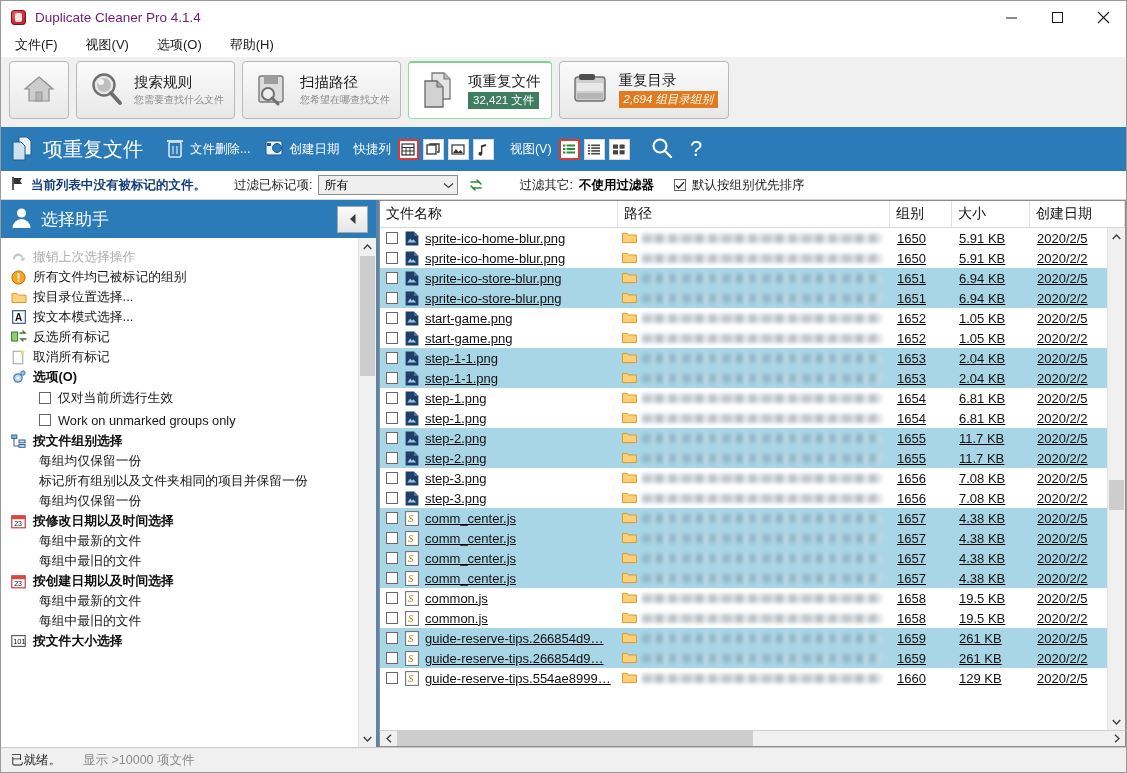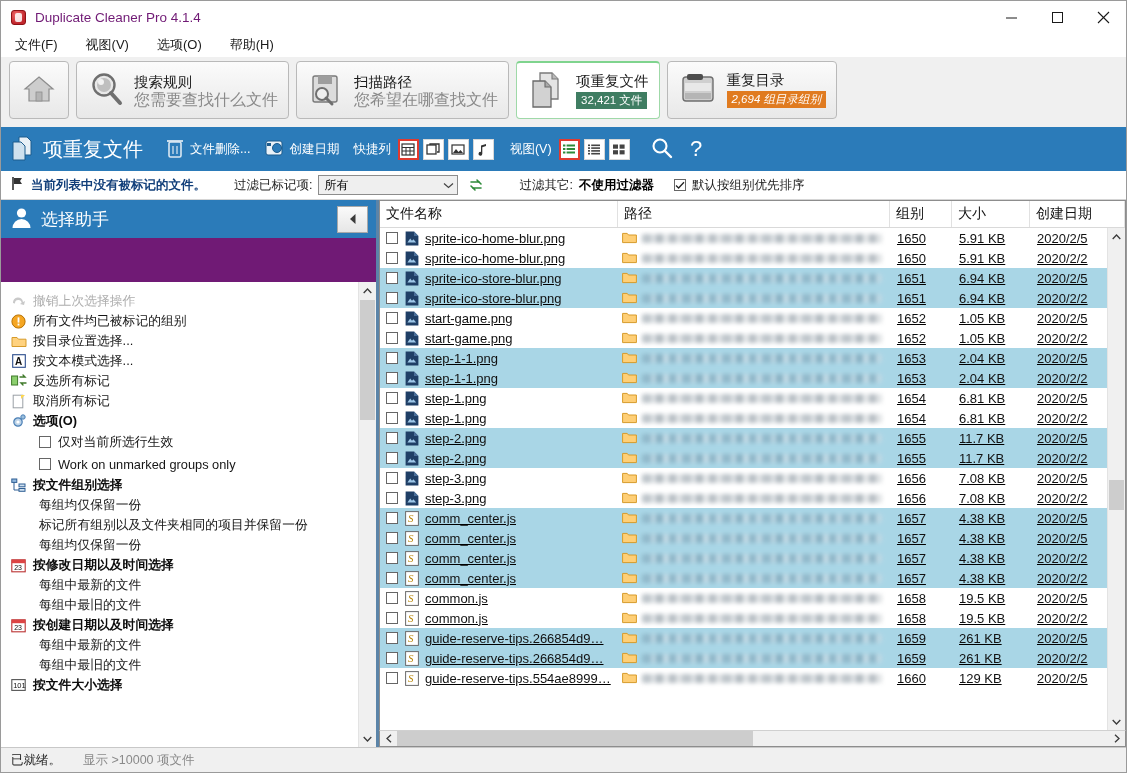--- a/index.html
+++ b/index.html
@@ -47,21 +47,21 @@
     display:flex;align-items:center;padding:0 10px;box-sizing:border-box;
   }
   .tab.home{width:60px;justify-content:center;padding:0;}
   .tab.active{
     background:#fff;border-color:#9fd9a8;border-top:2px solid #7fd48e;
     box-shadow:0 0 0 0 transparent;
   }
   .tab-ico{flex:0 0 auto;margin-right:9px;}
   .tab-txt{display:flex;flex-direction:column;justify-content:center;gap:2px;}
   .tab-t1{font-size:14.5px;color:#1c1c1c;line-height:17px;white-space:nowrap;}
-  .tab-t2{font-size:16px;color:#8a8a8a;line-height:14px;white-space:nowrap;}
+  .tab-t2{font-size:10px;color:#8a8a8a;line-height:14px;white-space:nowrap;}
   .badge{font-size:11.5px;line-height:15px;padding:1px 5px;color:#fff;white-space:nowrap;align-self:flex-start;}
   .badge.green{background:#3f7d62;}
   .badge.orange{background:#e07b20;font-style:italic;}
 
   
   .cmdbar{
     height:44px;background:#2b7bb9;display:flex;align-items:center;
     padding-left:8px;flex:0 0 auto;color:#fff;
   }
   .cmd-title{font-size:20px;color:#fff;margin-left:6px;margin-right:22px;white-space:nowrap;}
@@ -89,21 +89,21 @@
   }
   .refbtn{width:21px;height:21px;border:1px solid transparent;display:flex;align-items:center;justify-content:center;margin-left:6px;}
   .fb-bold{font-size:12.5px;color:#000;font-weight:bold;white-space:nowrap;margin-left:6px;}
   .cbx{
     width:12px;height:12px;border:1px solid #666;background:#fff;box-sizing:border-box;
     display:inline-flex;align-items:center;justify-content:center;flex:0 0 auto;
   }
 
   
   .main{flex:1 1 auto;display:flex;min-height:0;background:#5b84a8;padding:0;}
-  .leftpane{width:375px;flex:0 0 auto;display:flex;flex-direction:column;background:#701a75;gap:44px;}
+  .leftpane{width:375px;flex:0 0 auto;display:flex;flex-direction:column;background:#be185d;}
   .sel-header{
     height:38px;background:#2b7bb9;display:flex;align-items:center;
     padding:0 8px 0 10px;flex:0 0 auto;
   }
   .sel-header .t{font-size:17px;color:#fff;margin-left:9px;flex:1 1 auto;}
   .collapse-btn{
     width:31px;height:27px;background:linear-gradient(#fafafa,#e6e6e6);
     border:1px solid #a8a8a8;display:flex;align-items:center;justify-content:center;box-sizing:border-box;
   }
   .sel-body{flex:1 1 auto;position:relative;background:#fff;overflow:hidden;border-left:1px solid #fff;}

